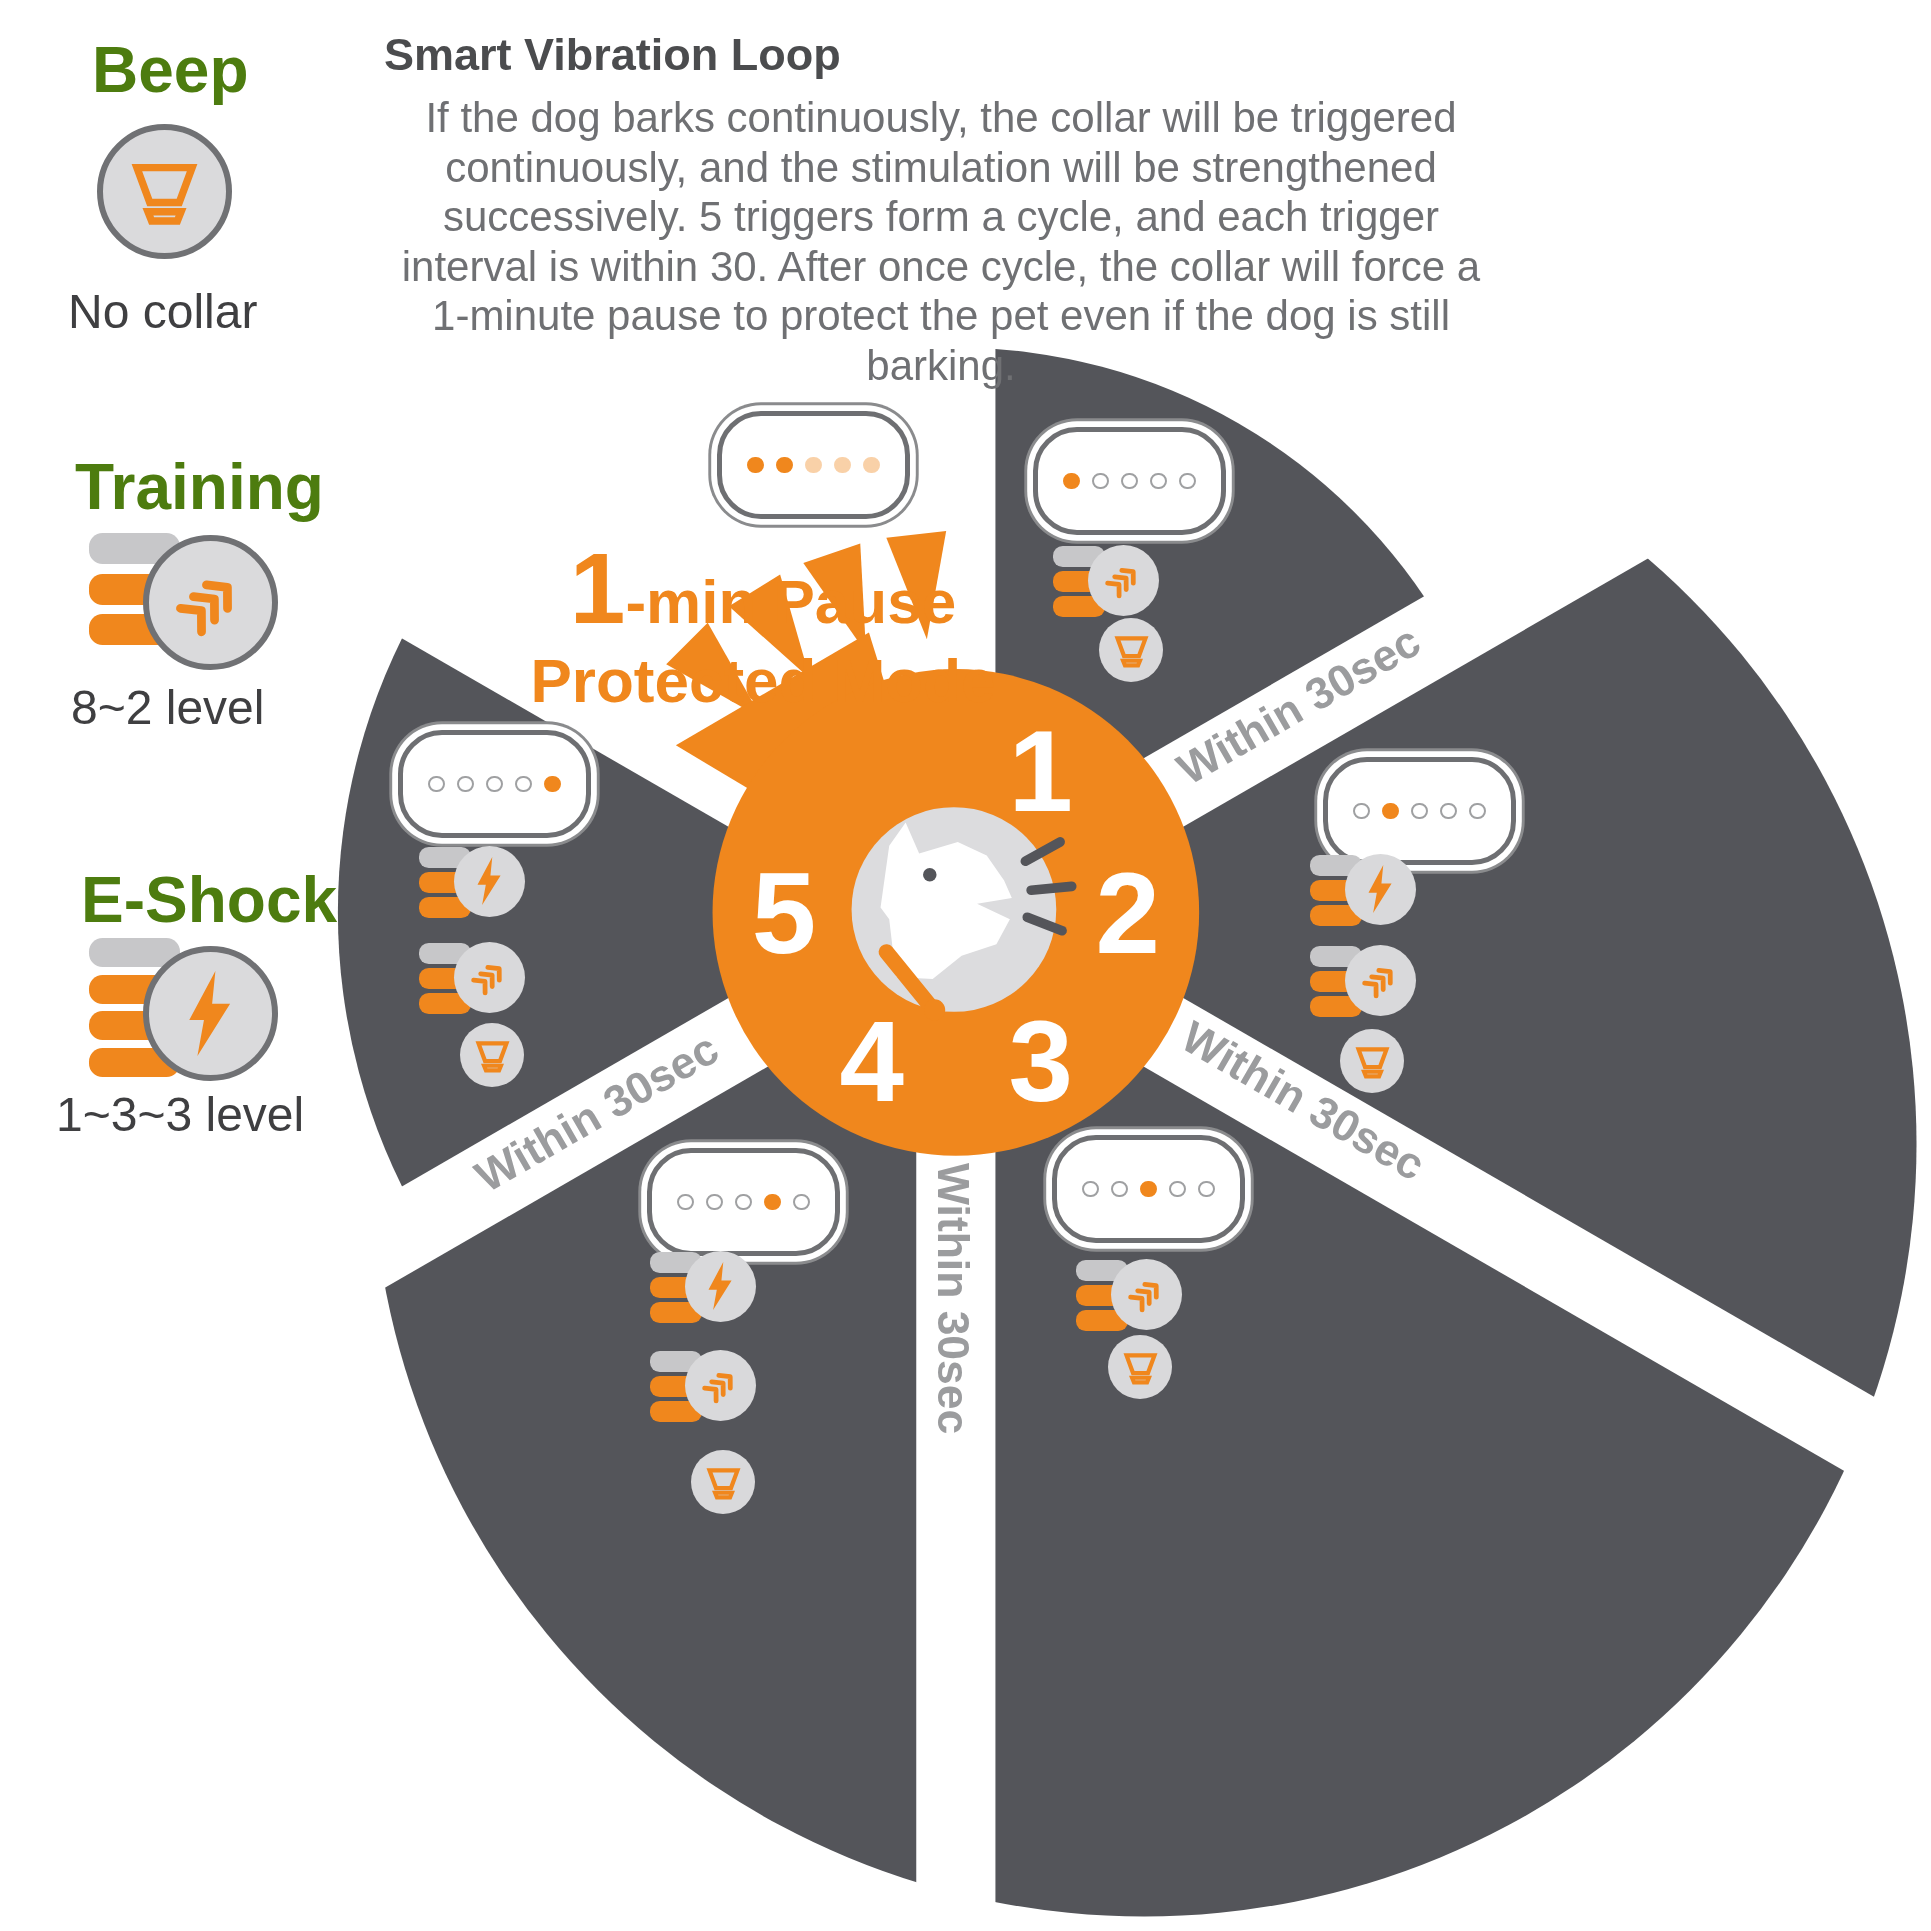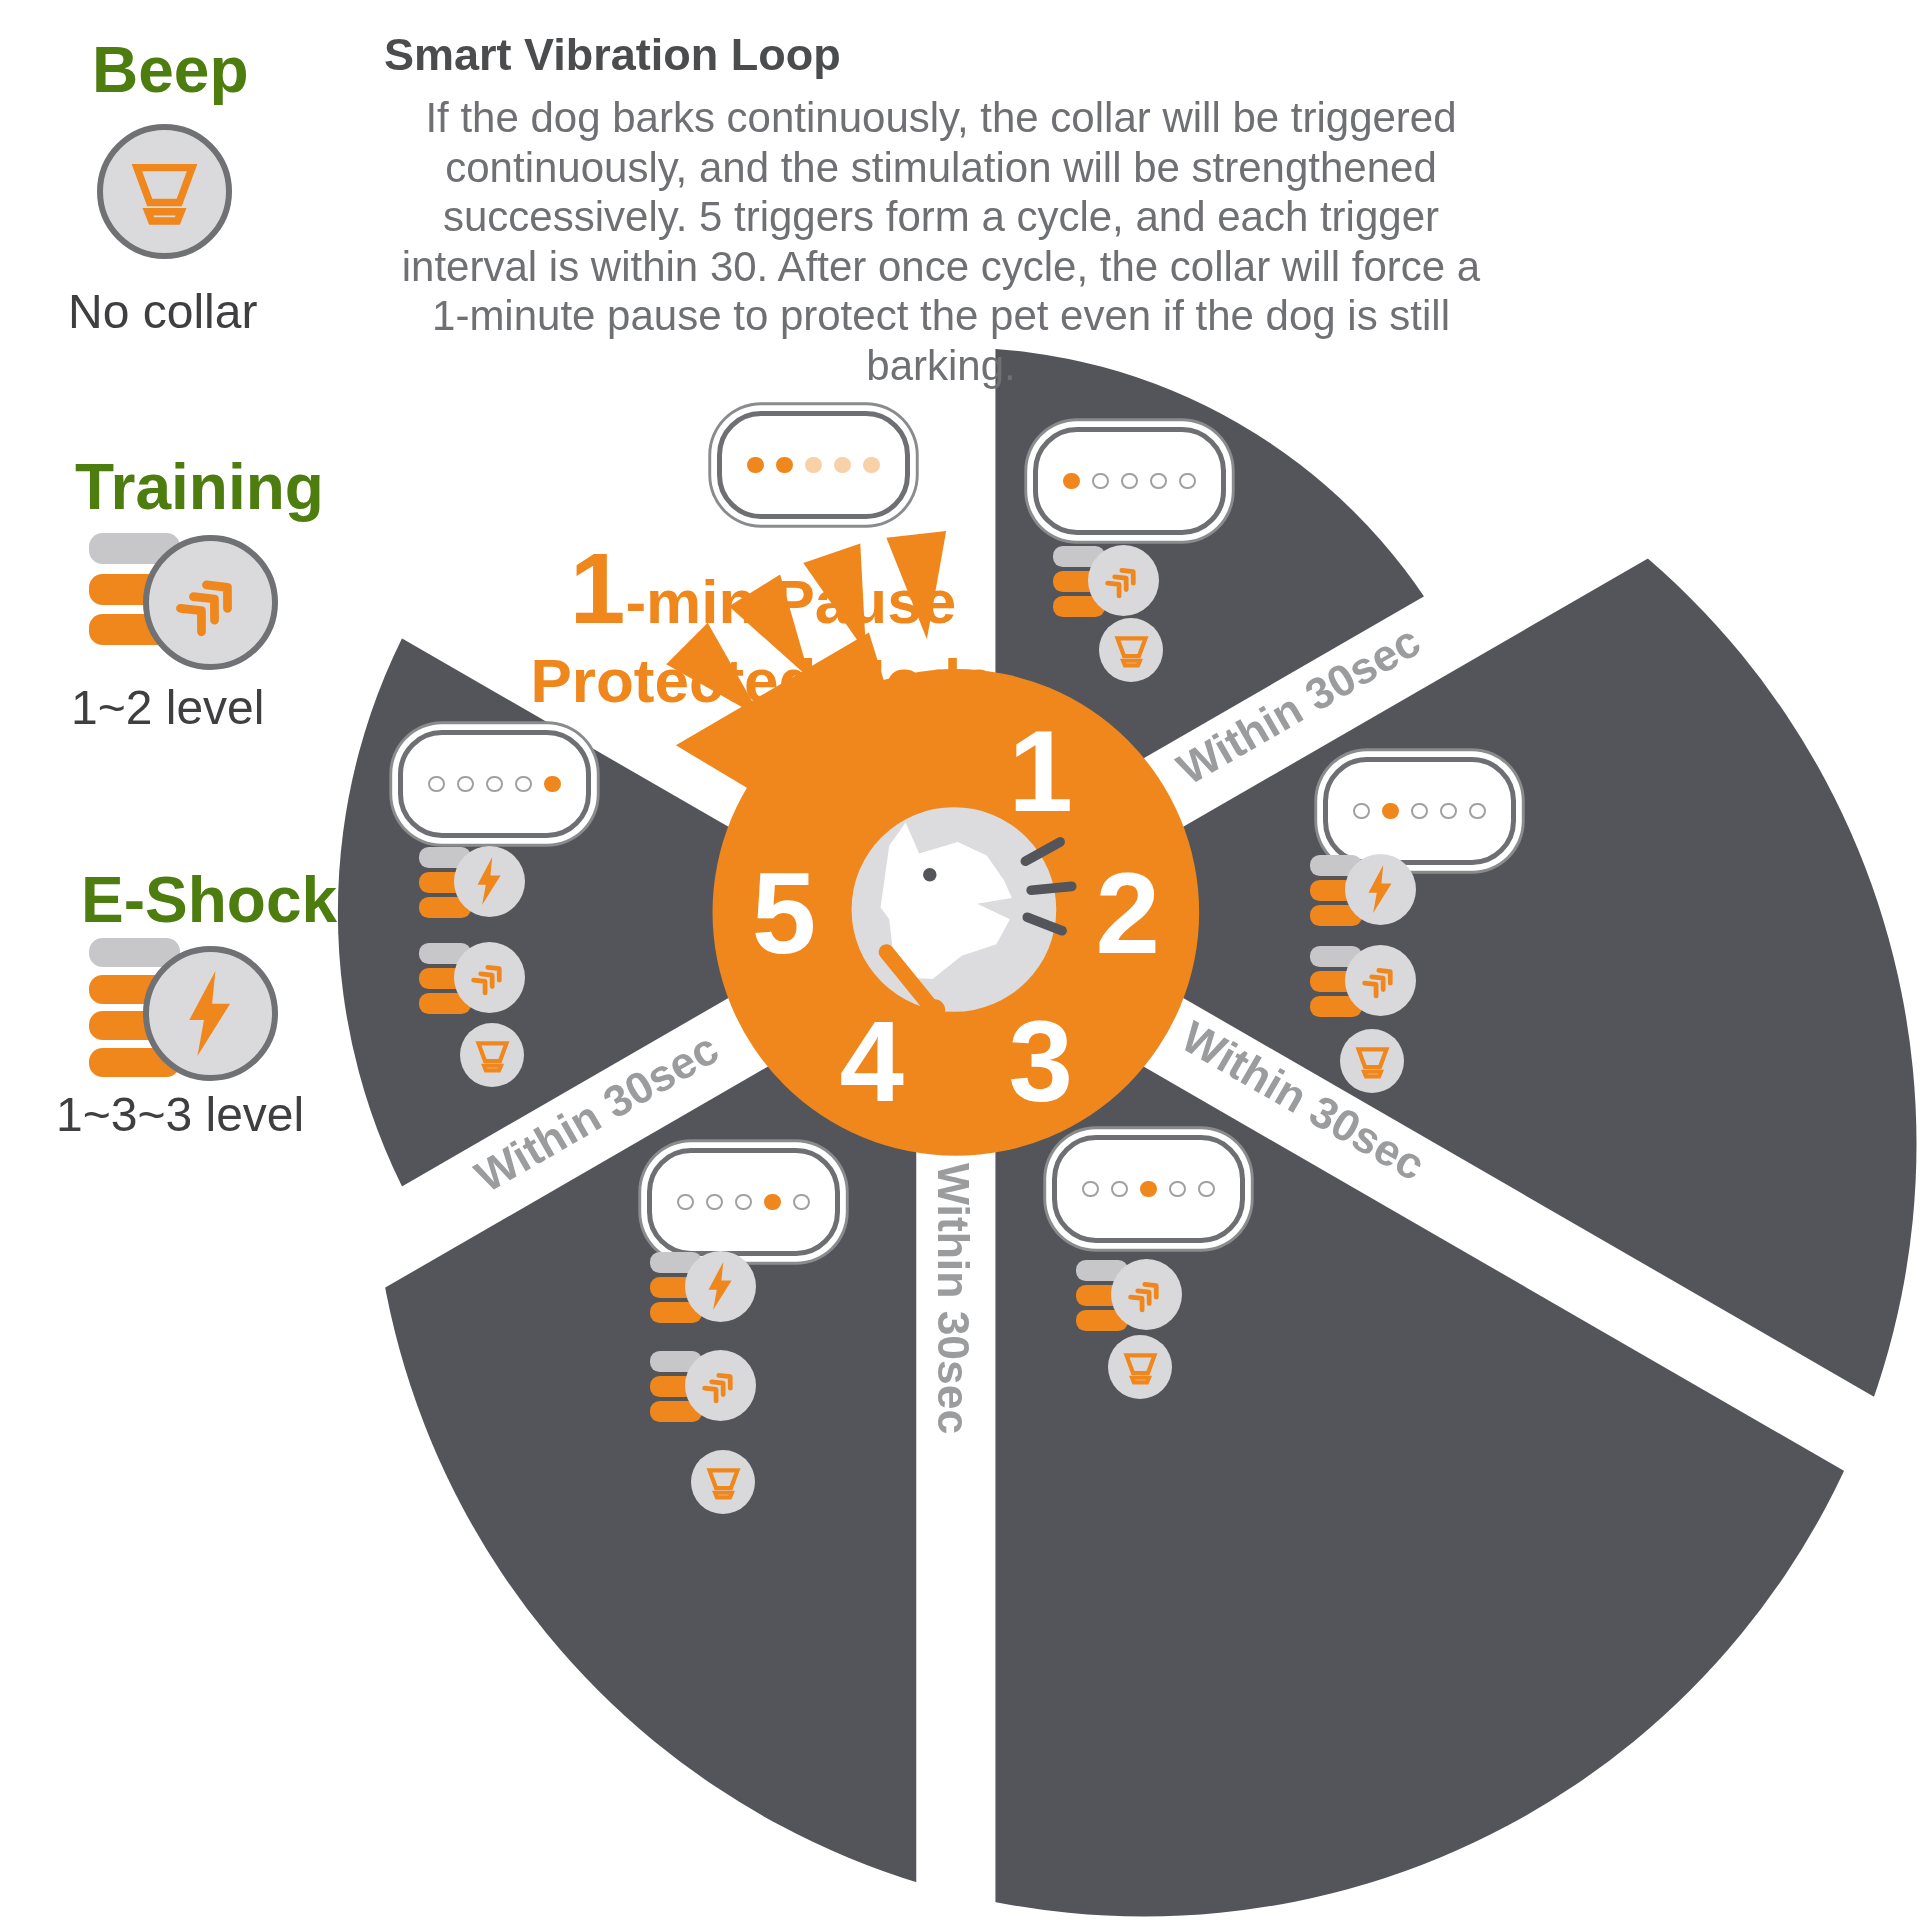--- a/index.html
+++ b/index.html
@@ -151,21 +151,21 @@
     <div class="lg-circ" style="left:54px;top:1.9px">
       <svg width="77" height="77" viewBox="-22 -22 44 44">
         <g transform="rotate(-42)" stroke="#F0871D" stroke-width="5" fill="none" stroke-linecap="round" stroke-linejoin="round">
           <polyline points="-15,-9 -7,0 -15,9"></polyline>
             <polyline points="-5,-9 3,0 -5,9"></polyline>
             <polyline points="5,-9 13,0 5,9"></polyline>
         </g>
       </svg>
     </div>
   </div>
-  <div class="lg-level" style="left:71px;top:680px">1~2 level</div>
+  <div class="lg-level" style="left:71px;top:680px">8~2 level</div>
 
   <div class="lg-title" style="left:81px;top:863px">E-Shock</div>
   <div class="lg-block" style="left:89px;top:938px;width:193px;height:154px">
     <i class="bar g" style="top:0;height:29px"></i>
     <i class="bar" style="top:37px;height:29px"></i>
     <i class="bar" style="top:73px;height:29px"></i>
     <i class="bar" style="top:110px;height:29px"></i>
     <div class="lg-circ" style="left:54px;top:7.7px">
       <svg width="73" height="85" viewBox="-14 -26 28 52">
           <polygon points="3,-26 -13,4 -4,4 -8,26 12,-6 1,-6" fill="#F0871D"></polygon>

